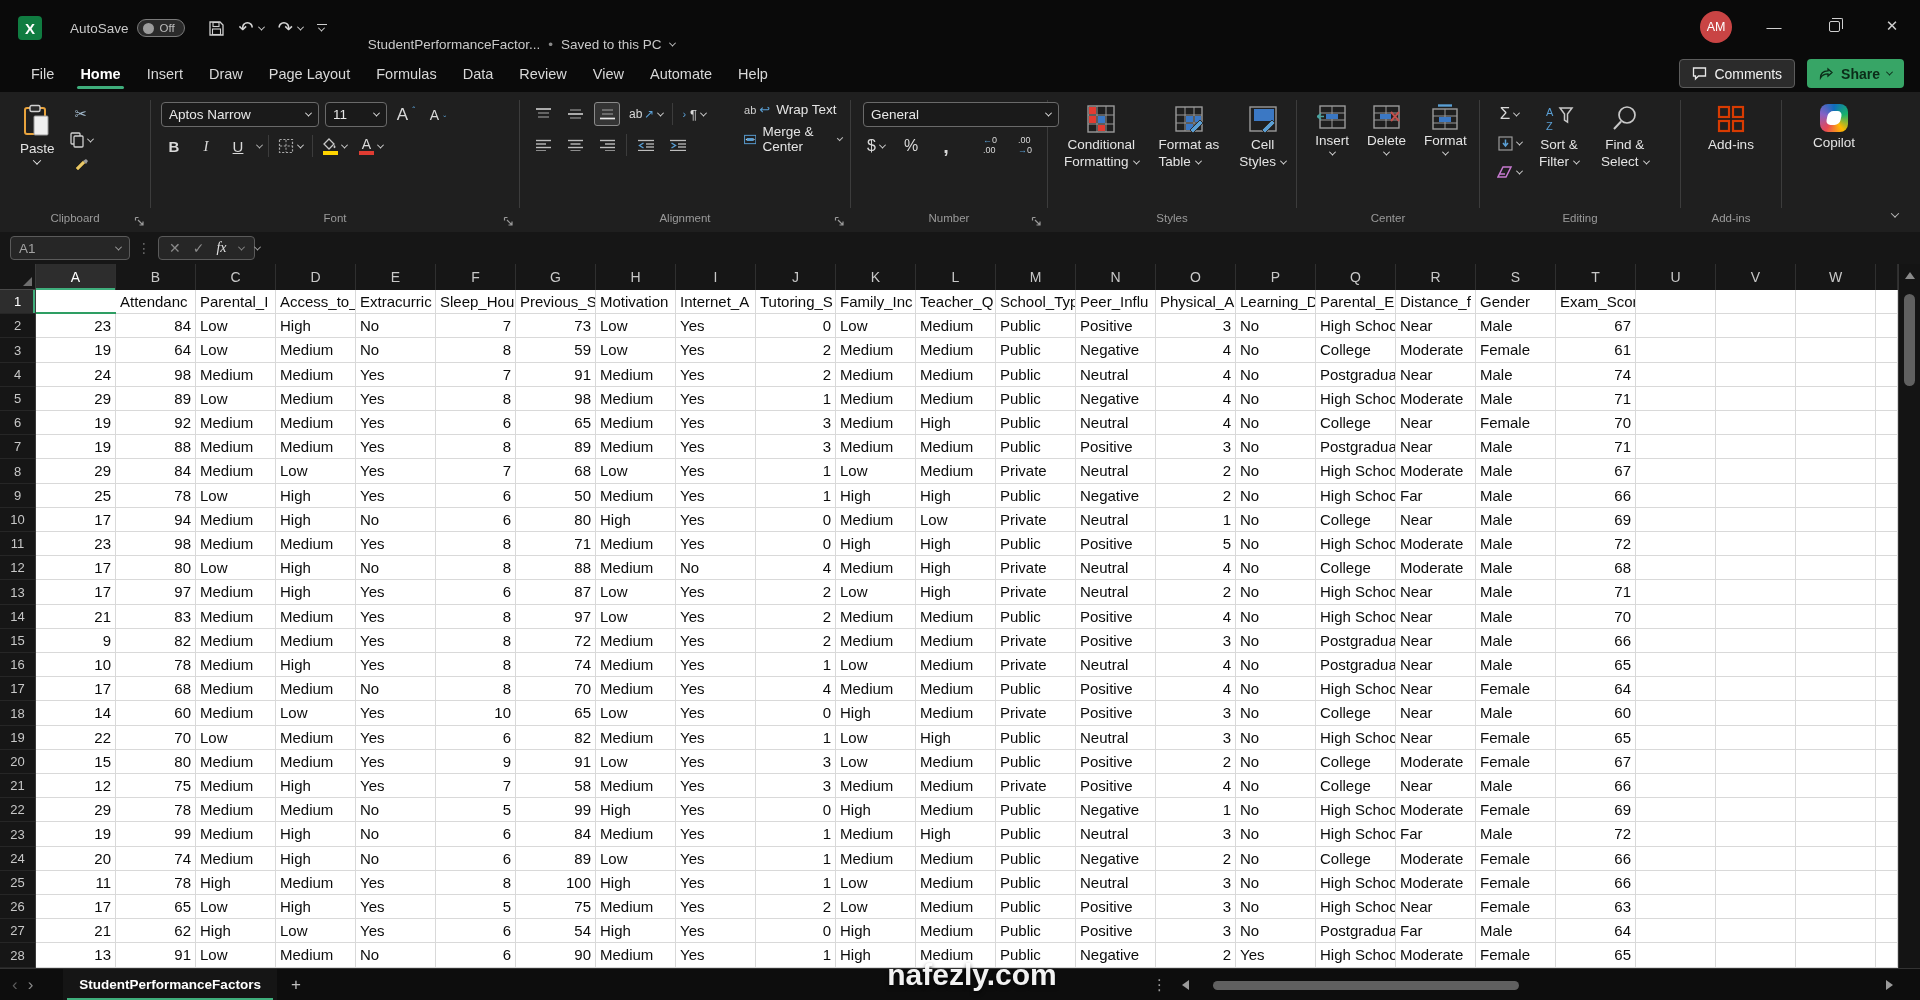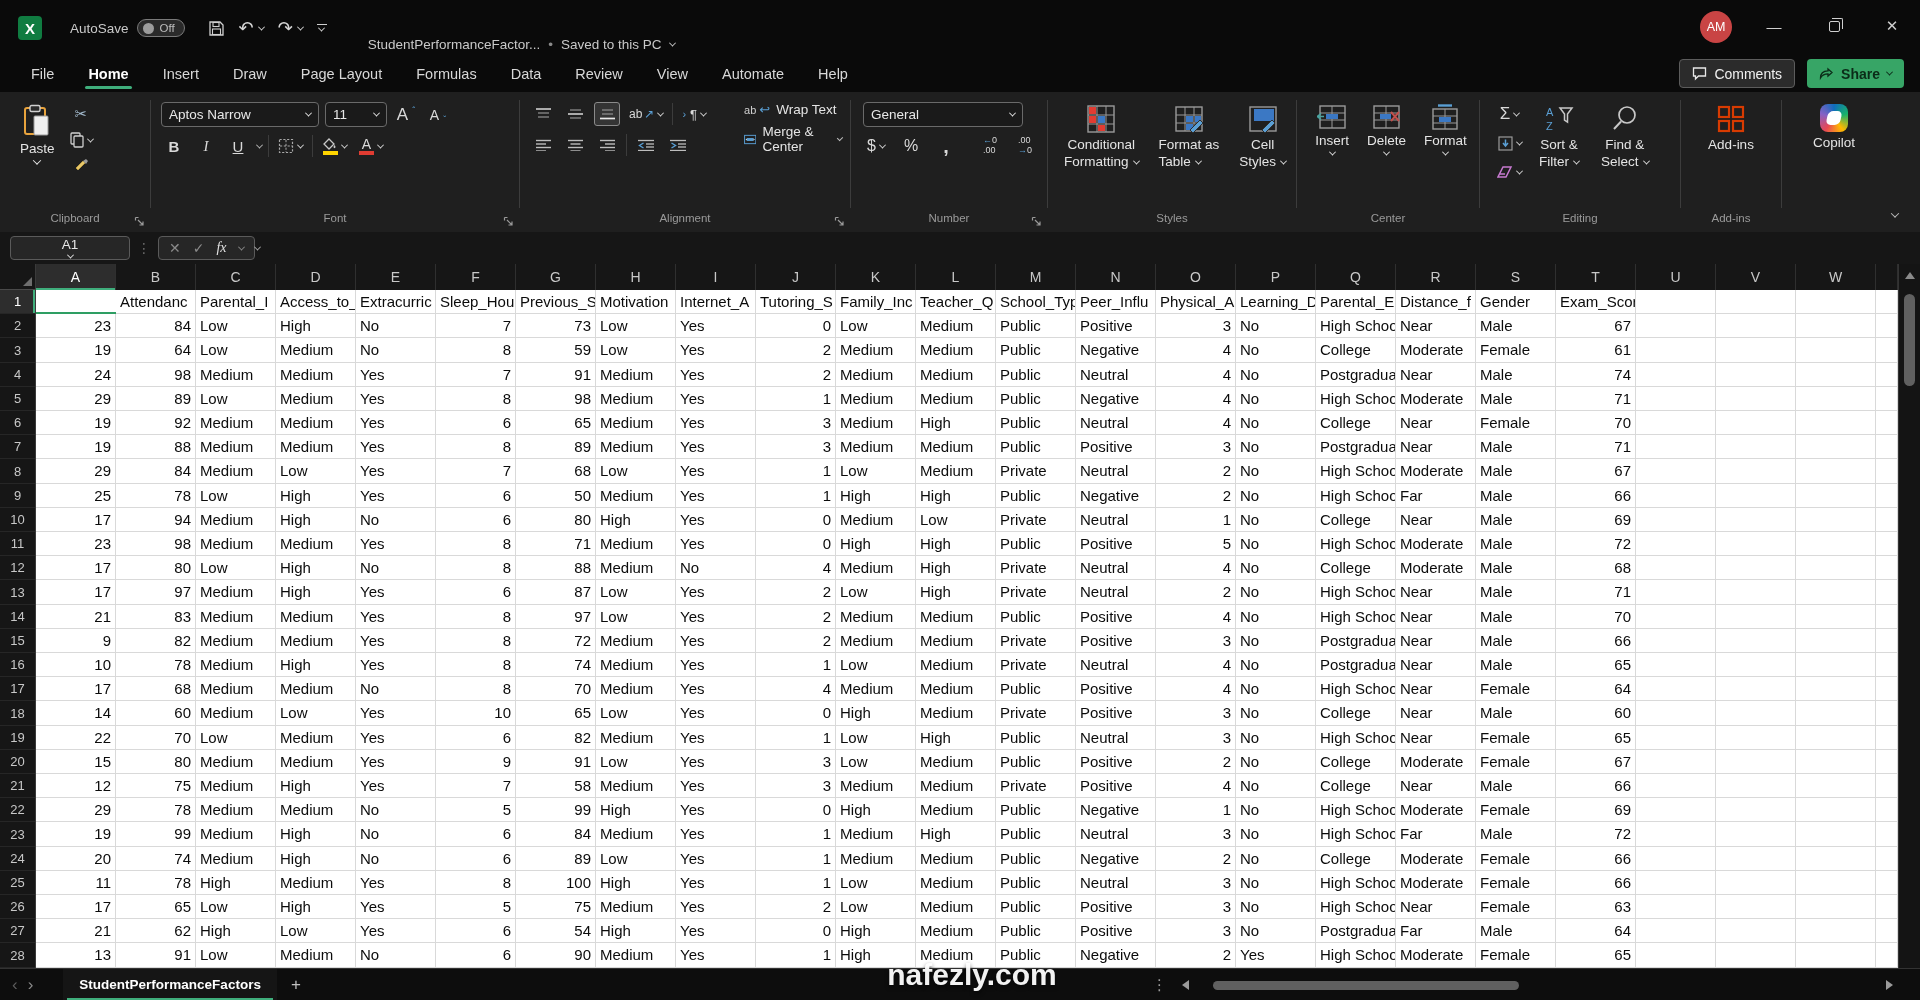--- a/index.html
+++ b/index.html
@@ -18,21 +18,21 @@
   .chev-sm { width:5px; height:5px; }
   .doc-title { display:flex; align-items:center; gap:8px; margin-left:34px; font-size:13.5px; color:#c9c9c9;margin-top:32px; }
   .searchbox { position:absolute; left:745px; top:12px; width:462px; height:32px; border:1px solid #6e6e6e; border-radius:5px; background:#141414; display:flex; align-items:center; padding:0 12px; gap:10px; color:#9a9a9a; font-size:14.5px; }
   .avatar { position:absolute; left:1700px; top:11px; width:32px; height:32px; border-radius:50%; background:#c94444; color:#fff; font-size:12.5px; display:flex; align-items:center; justify-content:center; }
   .winbtn { position:absolute; top:8px; width:44px; height:36px; display:flex; align-items:center; justify-content:center; color:#cfcfcf; font-size:15px; }
   .restore-glyph { position:relative; width:11px; height:11px; border:1.2px solid #cfcfcf; border-radius:2px; }
   .restore-glyph:before { content:""; position:absolute; left:2px; top:-4px; width:10px; height:10px; border-top:1.2px solid #cfcfcf; border-right:1.2px solid #cfcfcf; border-radius:0 2px 0 0; }
 
   
   .menubar { position:absolute; left:0; top:56px; width:1920px; height:36px; background:#0a0a0a; display:flex; align-items:center; }
-  .tabs { display:flex; align-items:center; gap:8px; margin-left:18px; }
+  .tabs { display:flex; align-items:center; gap:0; margin-left:18px; }
   .tab { position:relative; padding:7px 13px; font-size:14.5px; color:#d8d8d8; cursor:default; }
   .tab.active { color:#ffffff; font-weight:bold; }
   .tab.active:after { content:""; position:absolute; left:10px; right:10px; bottom:0; height:3px; border-radius:2px; background:#3fae7c; }
   .mb-right { position:absolute; right:16px; top:3px; display:flex; gap:12px; align-items:center; }
   .comments-btn { display:flex; align-items:center; gap:7px; height:29px; padding:0 12px; background:#2b2b2b; border:1px solid #5c5c5c; border-radius:4px; color:#f0f0f0; font-size:14px; }
   .share-btn { display:flex; align-items:center; gap:7px; height:29px; padding:0 12px; background:#37a566; border-radius:4px; color:#0b2b18; font-size:14px; font-weight:bold; }
 
   
   .ribbon { position:absolute; left:0; top:92px; width:1920px; height:140px; background:#1f1f1f; display:flex; }
   .rgroup { position:relative; height:100%; flex:none; padding-top:8px; }
@@ -50,21 +50,21 @@
   .fgcol { display:flex; flex-direction:column; gap:7px; padding:2px 8px 0 10px; }
   .swatch { display:flex; flex-direction:column; align-items:center; line-height:1; }
   .bar { width:15px; height:4px; margin-top:1px; }
   .selbox { border:1px solid #8a8a8a; background:#343434; border-radius:3px; }
   .vline { width:1px; height:22px; background:#3c3c3c; }
   .two-line { text-align:center; line-height:1.25; }
   svg { display:block; }
 
   
   .formulabar { position:absolute; left:0; top:232px; width:1920px; height:32px; background:#161616; display:flex; align-items:center; }
-  .namebox { width:120px; height:24px; margin-left:10px; background:#262626; border:1px solid #5a5a5a; border-radius:4px; display:flex; align-items:center; justify-content:space-between; padding:0 8px; color:#e5e5e5; font-size:13.5px;flex-direction:column; }
+  .namebox { width:120px; height:24px; margin-left:10px; background:#262626; border:1px solid #5a5a5a; border-radius:4px; display:flex; align-items:center; justify-content:space-between; padding:0 8px; color:#a3a3a3; font-size:13.5px; }
   .fbar-dots { color:#6a6a6a; margin:0 7px; font-size:14px; }
   .fxbox { height:24px; background:#262626; border:1px solid #5a5a5a; border-radius:4px; display:flex; align-items:center; gap:12px; padding:0 10px; color:#8a8a8a; font-size:14px; }
   .fx { color:#e0e0e0; font-style:italic; font-family:"Liberation Serif","DejaVu Serif",serif; }
   .finput { flex:1; height:24px; margin:0 10px; background:#262626; border:1px solid #5a5a5a; border-radius:4px; display:flex; align-items:center; padding:0 9px; color:#eaeaea; font-size:14px; }
   .fb-expand { margin-right:10px; color:#aaa; }
 
   
   .sheet { position:absolute; left:0; top:264px; width:1920px; height:704px; background:#111; }
   .corner { position:absolute; left:0; top:0; width:36px; height:26px; background:#161616; border-right:1px solid #3a3a3a; border-bottom:1px solid #4a4a4a; }
   .corner:after { content:""; position:absolute; right:3px; bottom:3px; border-style:solid; border-width:0 0 9px 9px; border-color:transparent transparent #6e6e6e transparent; }
@@ -374,21 +374,21 @@
         <span class="glabel">Alignment</span>
         <svg class="launcher" width="11" height="11" viewBox="0 0 11 11">
             <path d="M1.5 1.5 h3 M1.5 1.5 v3 M4 4 l5 5 M9 5.5 v3.5 h-3.5" fill="none" stroke="#9a9a9a" stroke-width="1.2"></path>
           </svg>
       </div>
     </div>
     <div class="rsep"></div>
 
     <div class="rgroup" style="width:196px">
       <div class="fgcol" style="padding:2px 12px 0 12px">
-        <div class="combo" style="width:160px">
+        <div class="combo" style="width:196px">
           <span>General</span>
             <span class="chev chev-sm"></span>
         </div>
         <div class="rrow" style="gap:9px">
           <span class="icb" style="font-size:16px">
               <span>$</span>
               <span class="chev chev-sm"></span>
             </span>
           <span class="icb" style="font-size:16px">%</span>
           <span class="icb" style="font-size:20px;font-weight:bold">,</span>

